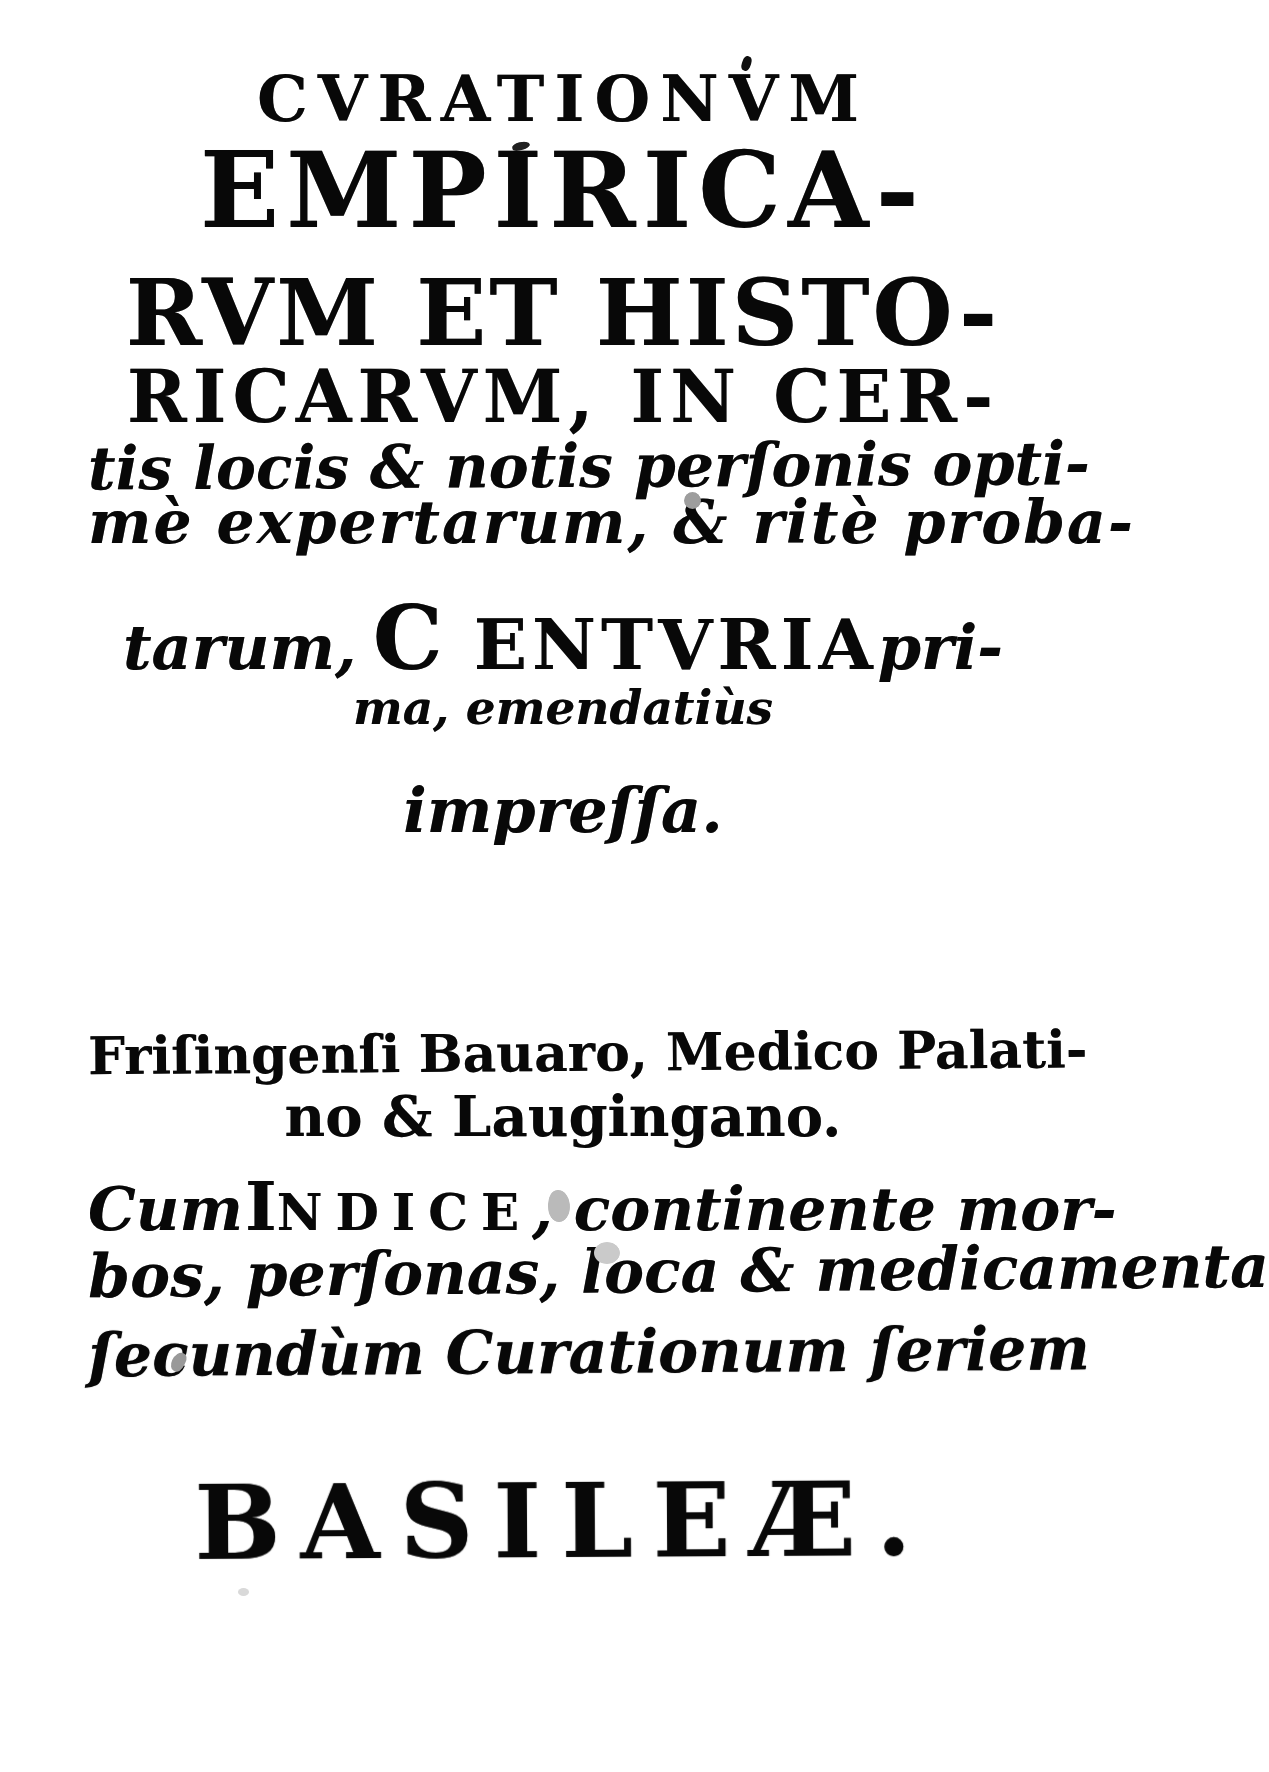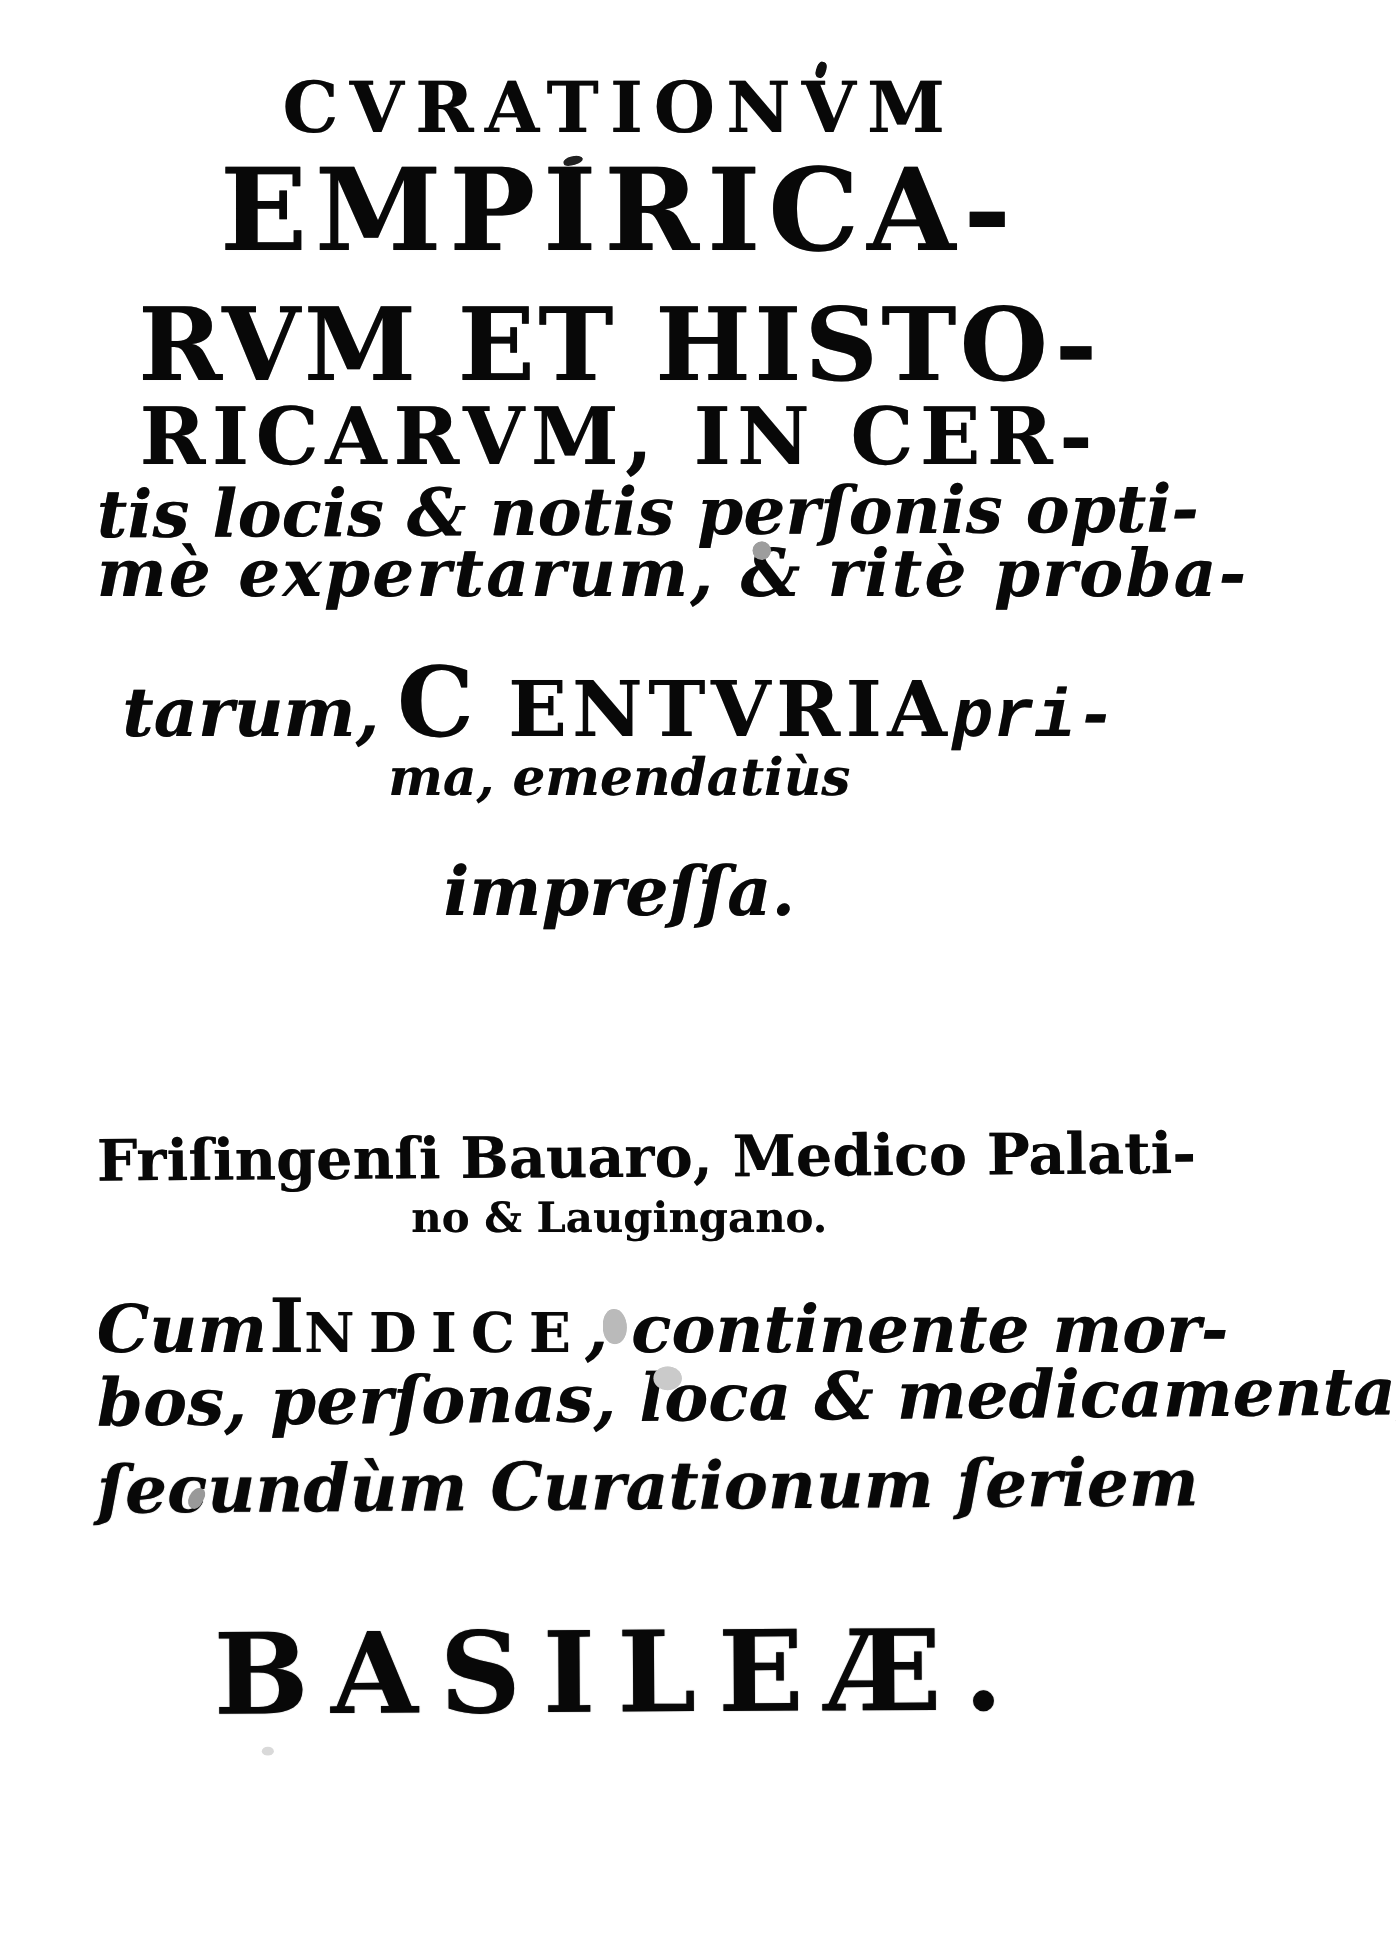--- a/index.html
+++ b/index.html
@@ -24,32 +24,32 @@
   
   #l1 {top:67px;  font-size:64px;  font-weight:700; letter-spacing:10px;}
   #l2 {top:139px; font-size:104px; font-weight:700; letter-spacing:7px;}
   #l3 {top:267px; font-size:92px;  font-weight:700; letter-spacing:3px;}
   #l4 {top:361px; font-size:72px;  font-weight:700; letter-spacing:6px;}
   #l5 {top:436px; font-size:60px;  transform:rotate(-0.3deg);}
   #l6 {top:492px; font-size:60px;  letter-spacing:2px;}
   #l7 {top:594px; font-size:62px;}
   #l7 .cap-big{font-style:normal;font-weight:700;font-size:88px;letter-spacing:5px;margin-left:16px;}
   #l7 .cap{font-style:normal;font-weight:700;font-size:70px;letter-spacing:5px;margin-left:26px;}
-  #l7 .tail{font-family:Liberation Mono, monospace;}
+  #l7 .tail{}
   #l8 {top:684px; font-size:47px;}
   #l9 {top:780px; font-size:62px;}
   #l10{top:845px; font-size:86px;  font-weight:700; letter-spacing:8px;}
   #l10 .cap-big{font-size:98px;}
   #l11{top:948px; font-weight:700; letter-spacing:7px;}
   #l11 .b{font-size:72px;}
   #l11 .s{font-size:55px;}
   #l11 .m-d{margin-right:24px;}
   #l11 .m-r{margin-left:34px;}
   #l12{top:1027px;font-size:52px; font-weight:700; transform:rotate(-0.4deg);}
-  #l13{top:1088px;font-size:38px; font-weight:700;}
+  #l13{top:1088px;font-size:56px; font-weight:700;}
   #l14{top:1172px;font-size:60px;}
   #l14 .cap-big{font-style:normal;font-weight:700;font-size:68px;margin-left:2px;}
   #l14 .sc{font-style:normal;font-weight:700;font-size:50px;letter-spacing:13px;}
   #l15{top:1242px;font-size:60px; transform:rotate(-0.5deg);}
   #l16{top:1322px;font-size:60px; transform:rotate(-0.4deg);}
   #l17{top:1394px;font-size:60px;}
   #l18{top:1470px;font-size:102px;font-weight:700;letter-spacing:20px;transform:rotate(-0.3deg);}
 
   
   .speck{position:absolute;border-radius:50%;}

